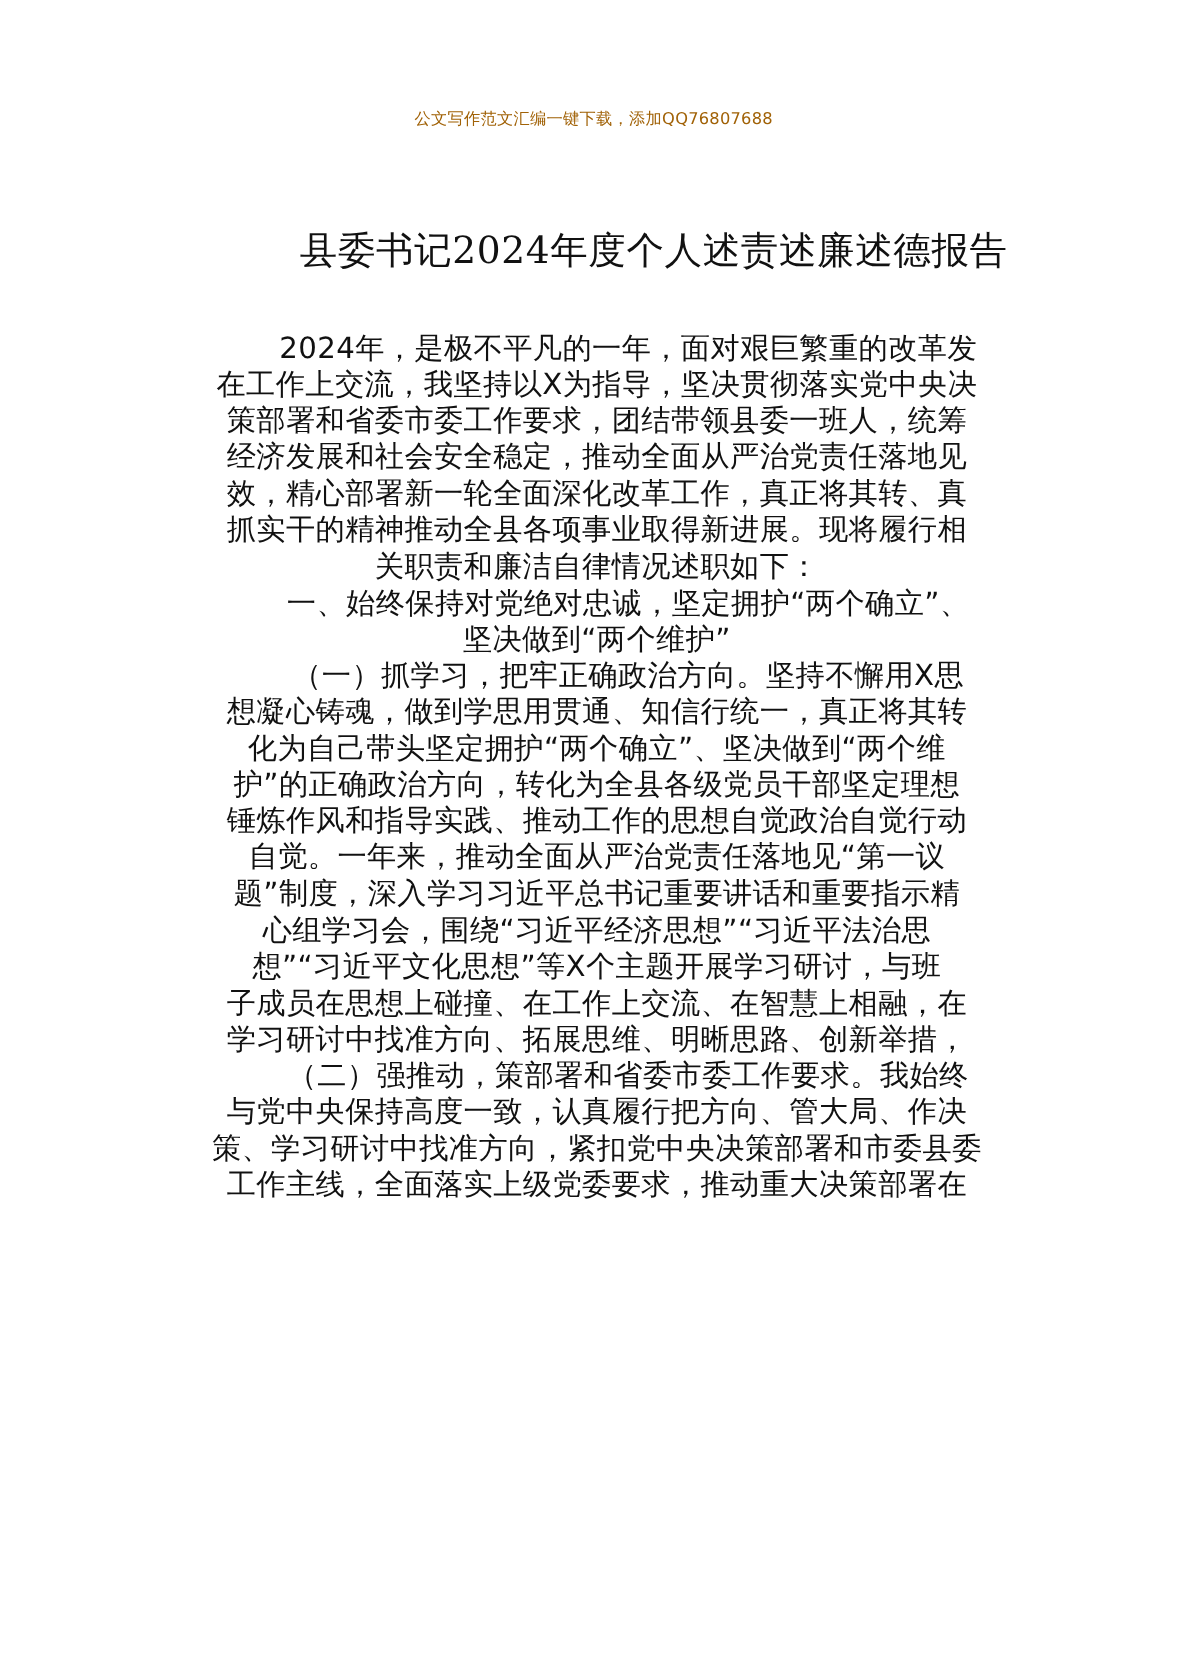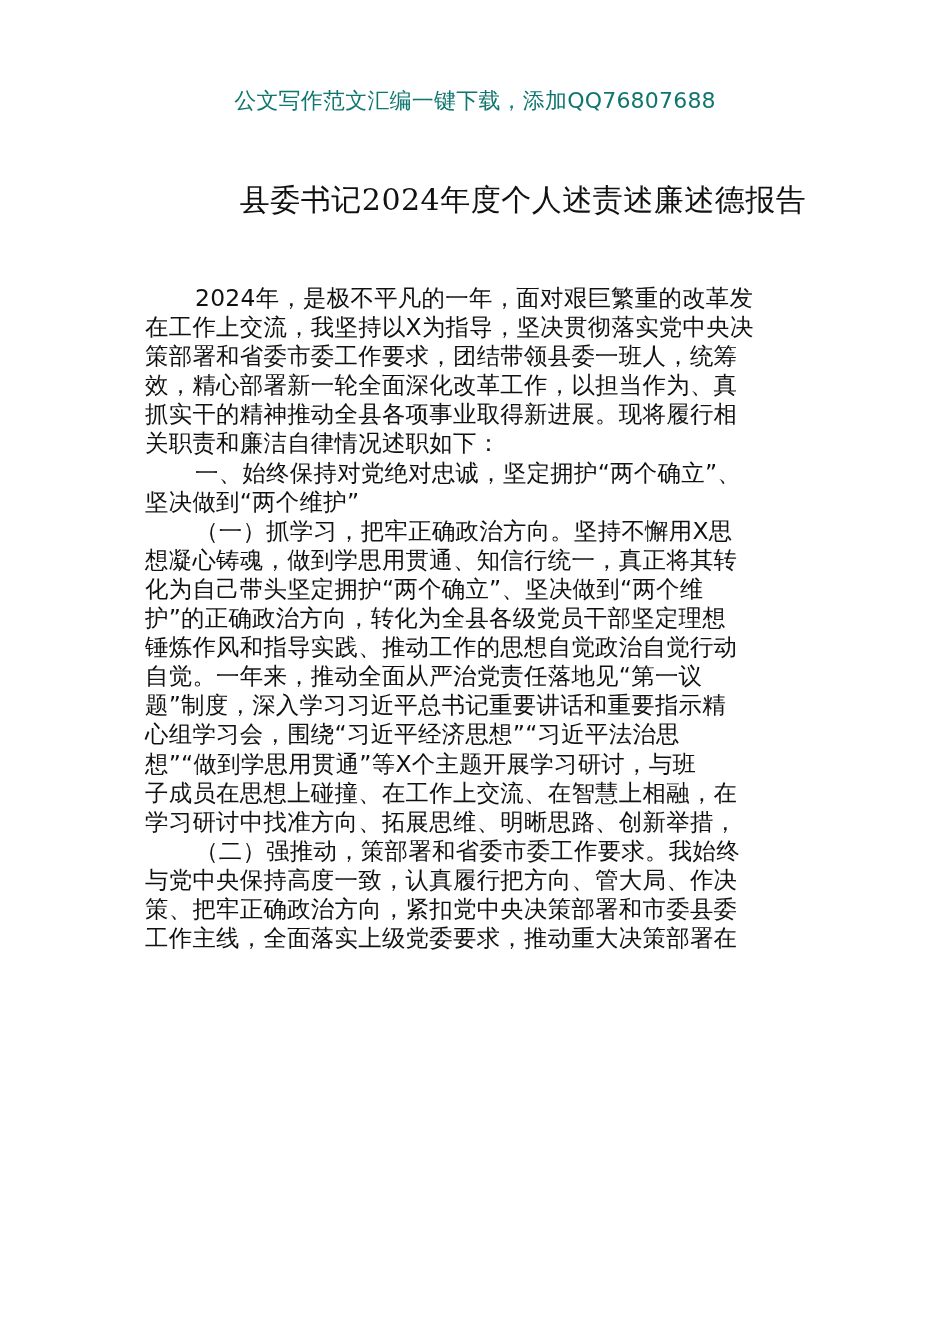--- a/index.html
+++ b/index.html
@@ -1,57 +1,58 @@
 <!DOCTYPE html>
 <html><head>
 <meta charset="utf-8">
 <style>
   html, body { margin: 0; padding: 0; background: #ffffff; }
   body { width: 950px; height: 1344px; position: relative; overflow: hidden; }
   .page { position: absolute; left: 0; top: 0; width: 950px; height: 1344px; background: #fff; }
   .header-note {
     position: absolute; top: 86px; left: 0; width: 950px; text-align: center;
-    color: #0f766e; font-family: "DejaVu Sans", sans-serif; font-size: 22px; letter-spacing: 0.2px;
+    color: #a16207; font-family: "DejaVu Sans", sans-serif; font-size: 13px; letter-spacing: 0.2px;
   }
   .title {
     position: absolute; top: 180px; left: 0; width: 950px; text-align: center;
     color: #111; font-family: "DejaVu Serif", serif; font-size: 30px; letter-spacing: 0.5px; padding-left: 48px;
   }
-  .body-text { position: absolute; left: 145px; top: 284px; width: 665px; }
+  .body-text { position: absolute; left: 145px; top: 264px; width: 665px; text-align: center; }
   .line {
     height: 29.1px; line-height: 29.1px; white-space: nowrap;
     font-family: "DejaVu Sans", sans-serif; font-size: 23.4px; color: #111;
     letter-spacing: 0.3px;
   }
   .indent { padding-left: 50px; }
 </style>
 </head>
 <body>
 
 <div class="page">
   <div class="header-note">公文写作范文汇编一键下载，添加QQ76807688</div>
   <div class="title">县委书记2024年度个人述责述廉述德报告</div>
   <div class="body-text" id="body-text">
       <div class="line indent">2024年，是极不平凡的一年，面对艰巨繁重的改革发</div>
       <div class="line">在工作上交流，我坚持以X为指导，坚决贯彻落实党中央决</div>
       <div class="line">策部署和省委市委工作要求，团结带领县委一班人，统筹</div>
-      <div class="line">效，精心部署新一轮全面深化改革工作，以担当作为、真</div>
+      <div class="line">经济发展和社会安全稳定，推动全面从严治党责任落地见</div>
+      <div class="line">效，精心部署新一轮全面深化改革工作，真正将其转、真</div>
       <div class="line">抓实干的精神推动全县各项事业取得新进展。现将履行相</div>
       <div class="line">关职责和廉洁自律情况述职如下：</div>
       <div class="line indent">一、始终保持对党绝对忠诚，坚定拥护“两个确立”、</div>
       <div class="line">坚决做到“两个维护”</div>
       <div class="line indent">（一）抓学习，把牢正确政治方向。坚持不懈用X思</div>
       <div class="line">想凝心铸魂，做到学思用贯通、知信行统一，真正将其转</div>
       <div class="line">化为自己带头坚定拥护“两个确立”、坚决做到“两个维</div>
       <div class="line">护”的正确政治方向，转化为全县各级党员干部坚定理想</div>
       <div class="line">锤炼作风和指导实践、推动工作的思想自觉政治自觉行动</div>
       <div class="line">自觉。一年来，推动全面从严治党责任落地见“第一议</div>
       <div class="line">题”制度，深入学习习近平总书记重要讲话和重要指示精</div>
       <div class="line">心组学习会，围绕“习近平经济思想”“习近平法治思</div>
-      <div class="line">想”“做到学思用贯通”等X个主题开展学习研讨，与班</div>
+      <div class="line">想”“习近平文化思想”等X个主题开展学习研讨，与班</div>
       <div class="line">子成员在思想上碰撞、在工作上交流、在智慧上相融，在</div>
       <div class="line">学习研讨中找准方向、拓展思维、明晰思路、创新举措，</div>
       <div class="line indent">（二）强推动，策部署和省委市委工作要求。我始终</div>
       <div class="line">与党中央保持高度一致，认真履行把方向、管大局、作决</div>
-      <div class="line">策、把牢正确政治方向，紧扣党中央决策部署和市委县委</div>
+      <div class="line">策、学习研讨中找准方向，紧扣党中央决策部署和市委县委</div>
       <div class="line">工作主线，全面落实上级党委要求，推动重大决策部署在</div>
     </div>
 </div>
 
 </body></html>

